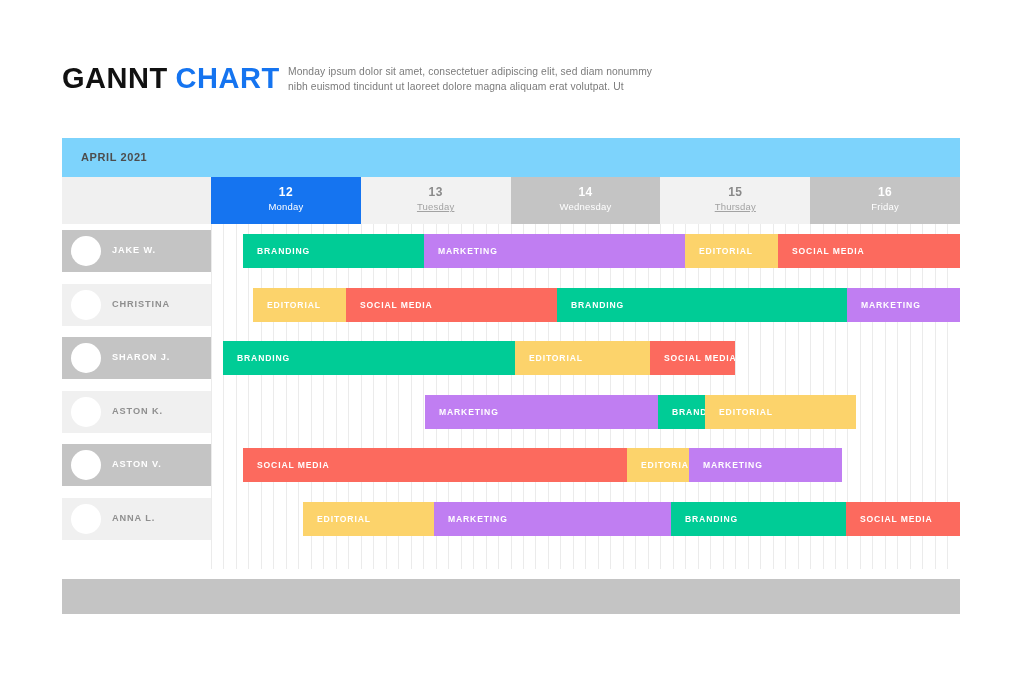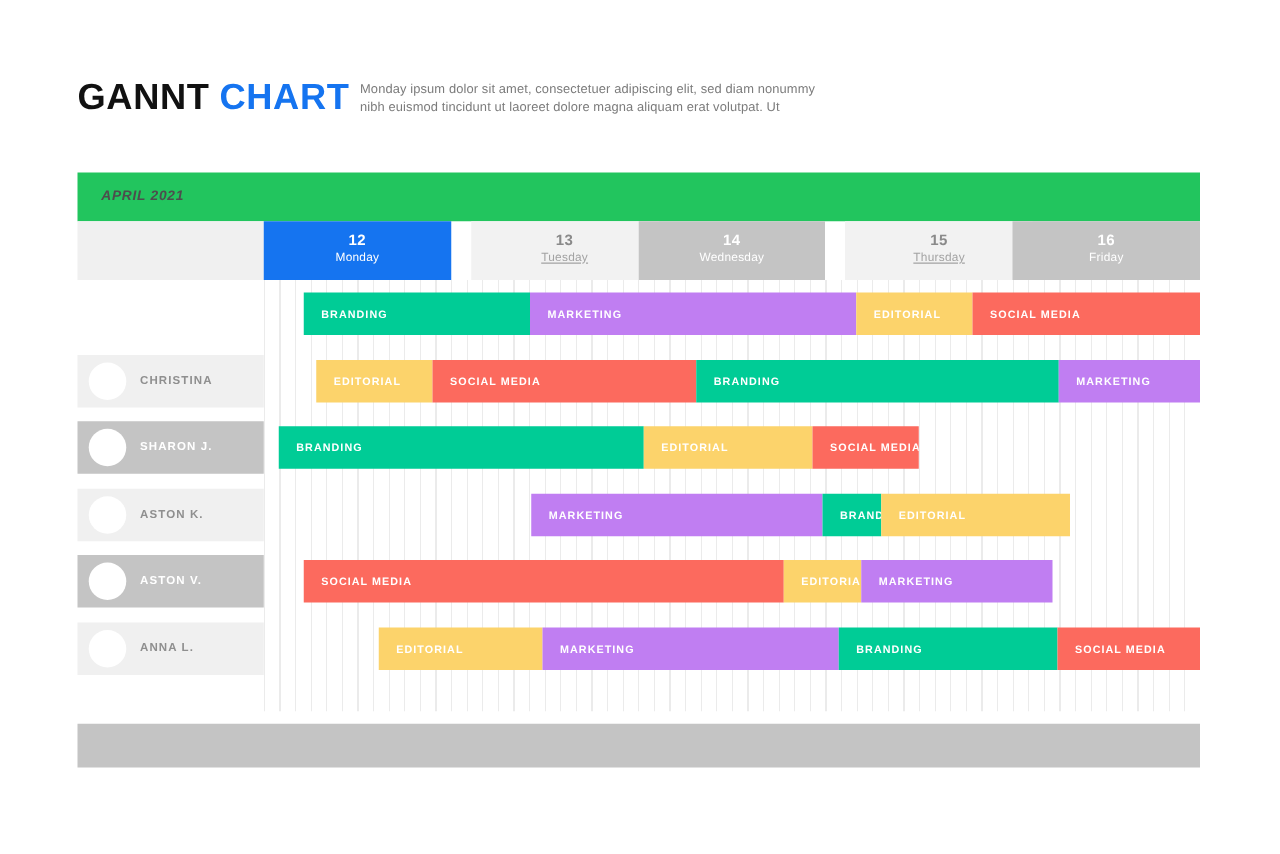--- a/index.html
+++ b/index.html
@@ -54,22 +54,21 @@
     height: 476px;
     background: #ffffff;
   }
 
   
   .month-band {
     position: absolute;
     left: 0; top: 0;
     width: 898px;
     height: 39px;
-    background: #22c55e;
-    font-style: italic;
+    background: #7dd3fc;
   }
   .month-label {
     position: absolute;
     left: 19px;
     top: 13px;
     font-size: 11px;
     font-weight: 700;
     letter-spacing: 0.6px;
     color: #4d4d4d;
   }
@@ -105,21 +104,21 @@
   }
   .day-name {
     font-size: 9.5px;
     letter-spacing: 0.2px;
     line-height: 13px;
   }
   .day-active { background: #1574f0; }
   .day-active .day-num, .day-active .day-name { color: #ffffff; }
   .day-dark { background: #c4c4c4; }
   .day-dark .day-num, .day-dark .day-name { color: #ffffff; }
-  .day-light { background: #f2f2f2; margin-left: 16px; }
+  .day-light { background: #f2f2f2; }
   .day-light .day-num { color: #8a8a8a; }
   .day-light .day-name { color: #a3a3a3; text-decoration: underline; }
 
   
   .body-area {
     position: absolute;
     left: 0; top: 86px;
     width: 898px;
     height: 345px;
   }
@@ -241,20 +240,24 @@
       </div>
       <div class="day-cell day-dark" style="left: 748.2px; width: 149.8px;">
         <div class="day-num">16</div>
         <div class="day-name">Friday</div>
       </div>
     </div>
 
   <div class="body-area">
     <div class="grid-lines"></div>
   <div class="row" style="top: 6px;">
+        <div class="row-name dark">
+          <div class="avatar"></div>
+          <div class="row-label">JAKE W.</div>
+        </div>
         <div class="bars">
           <div class="bar" style="left: 181px; width: 181px; background: rgb(0, 204, 150);">
             <div class="bar-label">BRANDING</div>
           </div>
           <div class="bar" style="left: 362px; width: 261px; background: rgb(192, 126, 242);">
             <div class="bar-label">MARKETING</div>
           </div>
           <div class="bar" style="left: 623px; width: 93px; background: rgb(252, 211, 107);">
             <div class="bar-label">EDITORIAL</div>
           </div>

